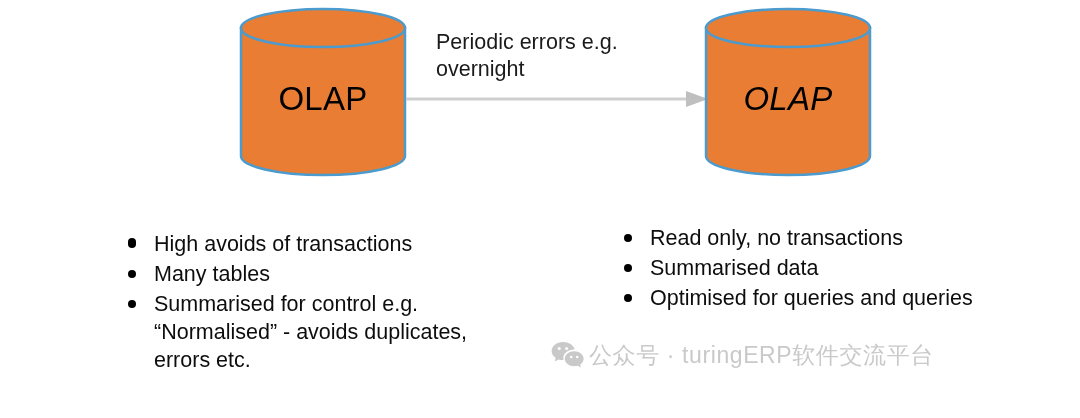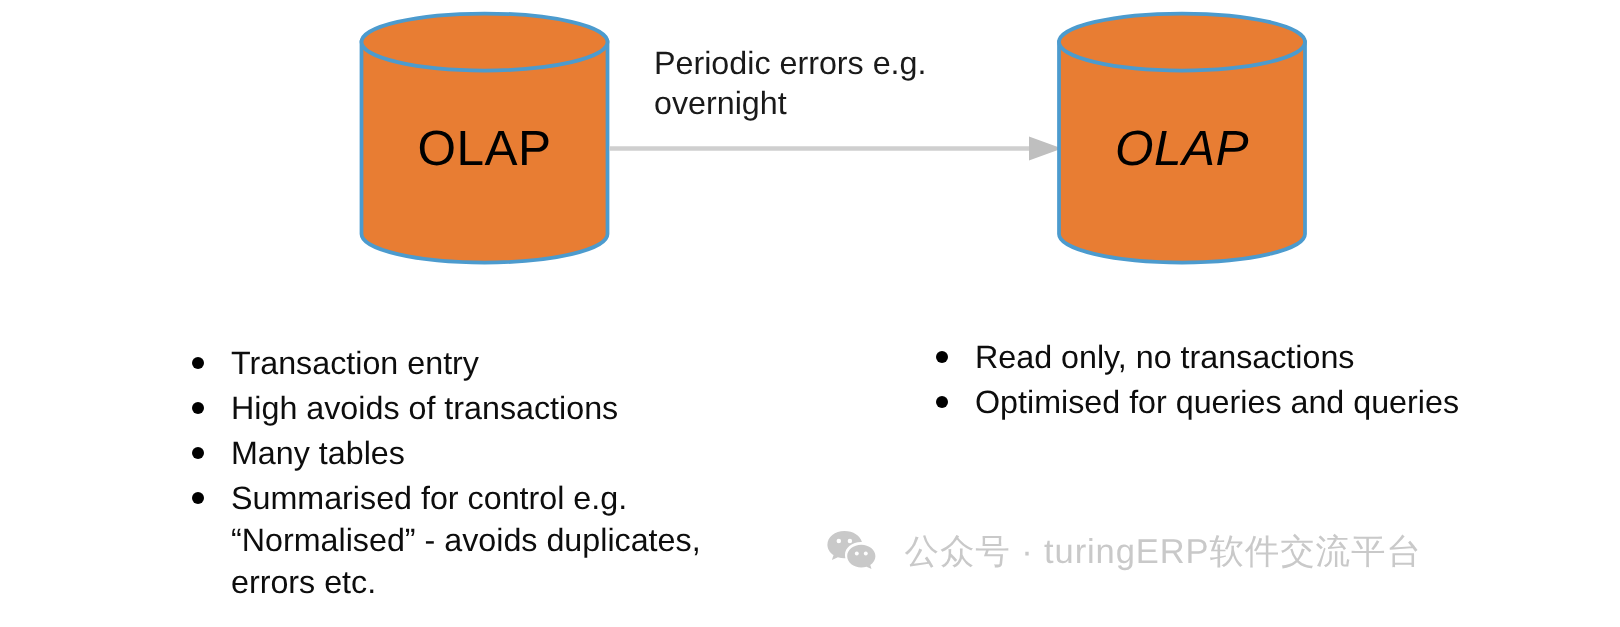--- a/index.html
+++ b/index.html
@@ -98,24 +98,24 @@
     width: 8px;
     height: 8px;
     background: #000000;
     border-radius: 50%;
   }
 
   
   #watermark {
     position: absolute;
     left: 551px;
-    top: 352px;
+    top: 340px;
     display: flex;
     align-items: center;
-    gap: 18px;
+    gap: 4px;
     opacity: 1;
   }
   #wechat-icon {
     width: 34px;
     height: 30px;
     display: block;
   }
   #watermark-text {
     font-size: 23px;
     color: #c9c9c9;
@@ -148,40 +148,43 @@
     <svg class="cyl-svg" viewBox="0 0 170 172">
       <path d="M3,22 L3,150 A82,19 0 0 0 167,150 L167,22 Z" fill="#E87D33" stroke="#4C9BCE" stroke-width="2.5"></path>
       <ellipse cx="85" cy="22" rx="82" ry="19" fill="#E87D33" stroke="#4C9BCE" stroke-width="2.5"></ellipse>
     </svg>
     <div class="cyl-label">OLAP</div>
   </div>
 
   <ul class="bullet-list" id="list-oltp">
     <li class="bullet-item">
       <span class="dot"></span>
-      <span>Transaction entry</span>
     </li>
     <li class="bullet-item">
       <span class="dot"></span>
       <span>High avoids of transactions</span>
     </li>
     <li class="bullet-item">
       <span class="dot"></span>
       <span>Many tables</span>
     </li>
     <li class="bullet-item">
       <span class="dot"></span>
       <span>Summarised for control e.g. “Normalised” - avoids duplicates, errors etc.</span>
     </li>
   </ul>
 
   <ul class="bullet-list" id="list-olap">
     <li class="bullet-item">
       <span class="dot"></span>
       <span>Read only, no transactions</span>
+    </li>
+    <li class="bullet-item">
+      <span class="dot"></span>
+      <span>Summarised data</span>
     </li>
     <li class="bullet-item">
       <span class="dot"></span>
       <span>Optimised for queries and queries</span>
     </li>
   </ul>
 
   <div id="watermark">
     <svg id="wechat-icon" viewBox="0 0 34 30">
       <path d="M12,1 C5.6,1 0.6,5.1 0.6,10.1 C0.6,12.9 2.2,15.4 4.7,17 L3.6,20.4 L7.6,18.5 C8.9,18.9 10.4,19.1 12,19.1 C12.2,19.1 12.4,19.1 12.6,19.1 C12.4,18.4 12.3,17.7 12.3,17 C12.3,12.2 17.1,8.4 23,8.4 C23.2,8.4 23.4,8.4 23.6,8.4 C22.6,4.2 17.8,1 12,1 Z" fill="#c9c9c9"></path>

